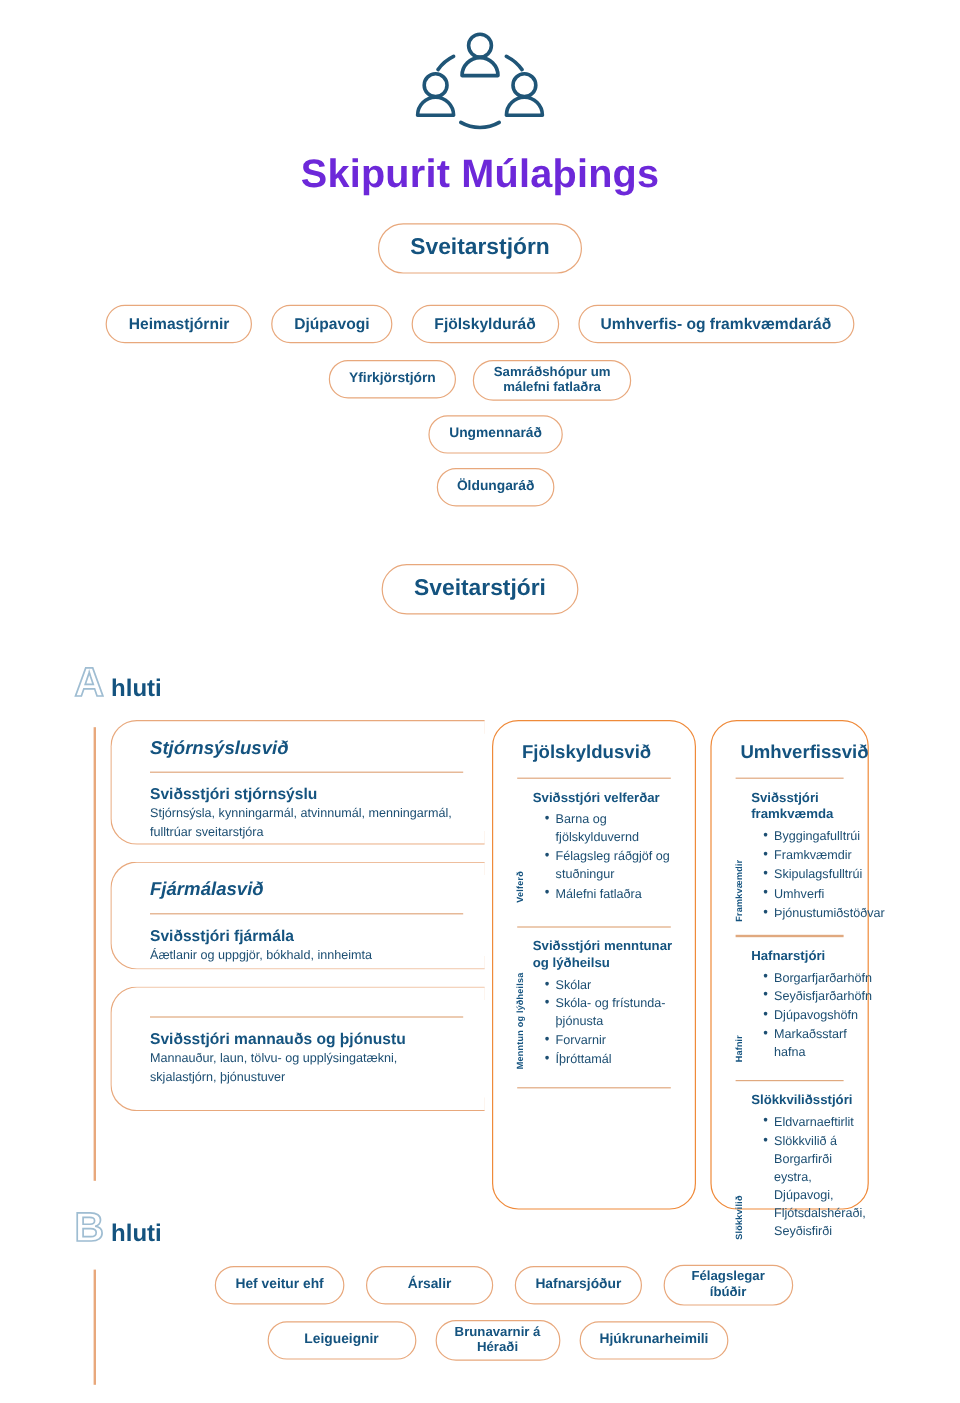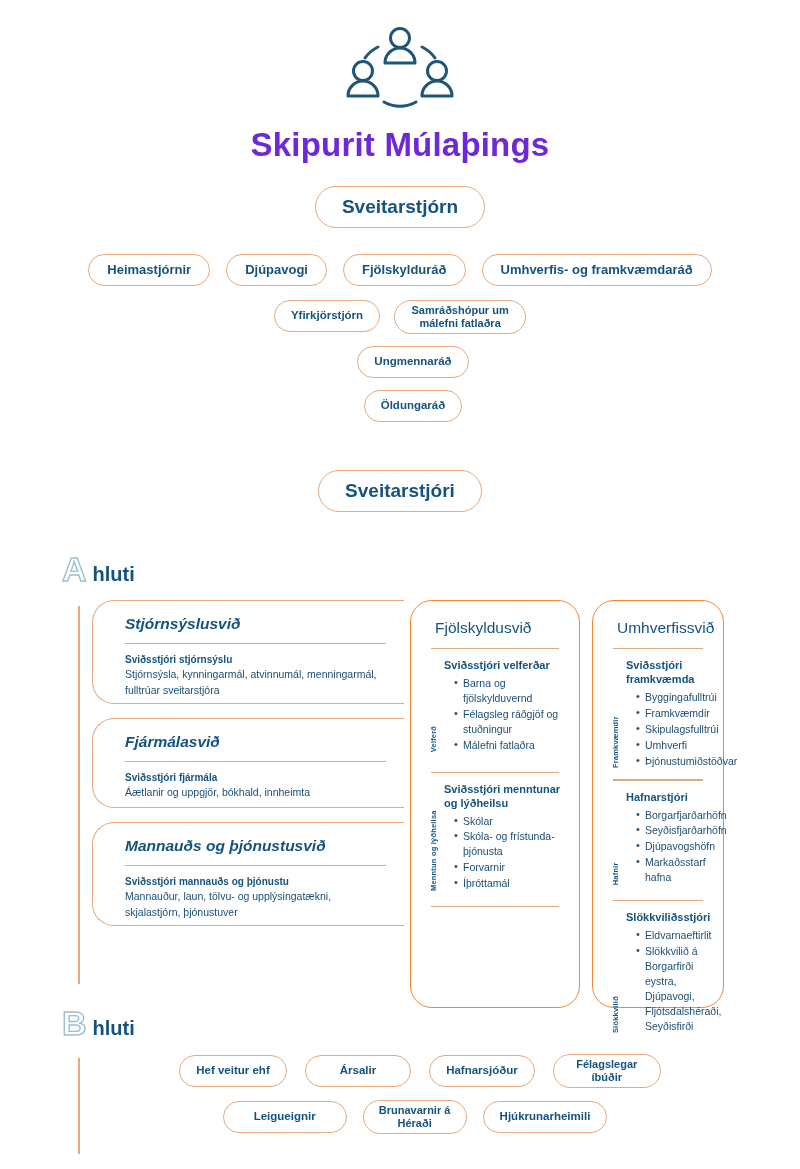--- a/index.html
+++ b/index.html
@@ -141,21 +141,21 @@
     font-weight: bold;
     color: #14537f;
     font-style: italic;
   }
   .card-rule {
     height: 1.4px;
     background: #e0a97f;
     margin: 10px 0 10px 0;
   }
   .role {
-    font-size: 10px;
+    font-size: 13px;
     font-weight: bold;
     color: #14537f;
     margin: 0 0 2px 0;
   }
   .desc {
     font-size: 10.5px;
     color: #1c4e72;
     line-height: 1.45;
     margin: 0;
   }
@@ -166,21 +166,21 @@
     top: 0;
     border: 1.6px solid #ef8a3a;
     border-radius: 22px;
     background: #fff;
     box-sizing: border-box;
     padding: 18px 16px 16px 16px;
   }
   .col-card h3 {
     margin: 0 0 0 8px;
     font-size: 15.5px;
-    font-weight: normal;
+    font-weight: bold;
     color: #14537f;
   }
   .col-rule {
     height: 1.4px;
     background: #e0a97f;
     margin: 11px 4px 10px 4px;
   }
   .block {
     display: flex;
     align-items: stretch;
@@ -314,21 +314,20 @@
     </div>
 
     <div class="left-card" style="height:90px;">
       <h3>Fjármálasvið</h3>
       <div class="card-rule"></div>
       <p class="role">Sviðsstjóri fjármála</p>
       <p class="desc">Áætlanir og uppgjör, bókhald, innheimta</p>
     </div>
 
     <div class="left-card" style="height:104px;">
-      <h3>Mannauðs og þjónustusvið</h3>
       <div class="card-rule"></div>
       <p class="role">Sviðsstjóri mannauðs og þjónustu</p>
       <p class="desc">Mannauður, laun, tölvu- og upplýsingatækni, skjalastjórn, þjónustuver</p>
     </div>
   </div>
 
   <div class="col-card" style="left:410px; width:170px; height:408px;">
     <h3>Fjölskyldusvið</h3>
     <div class="col-rule"></div>
 

